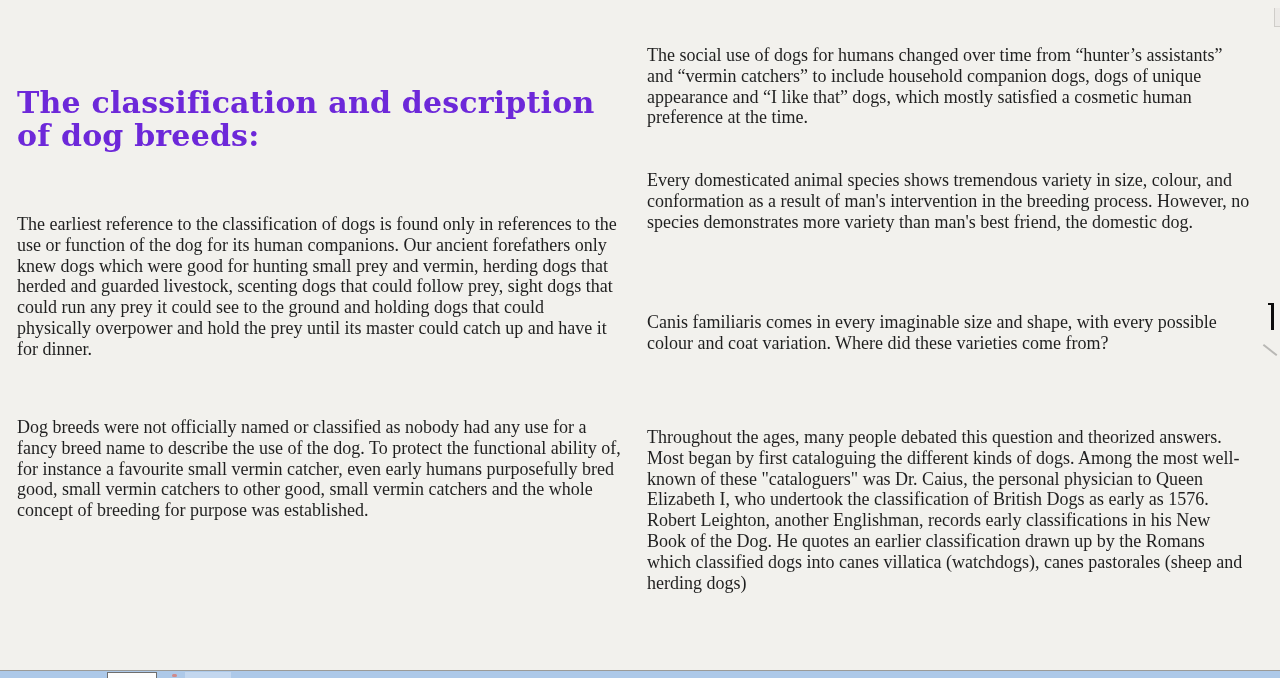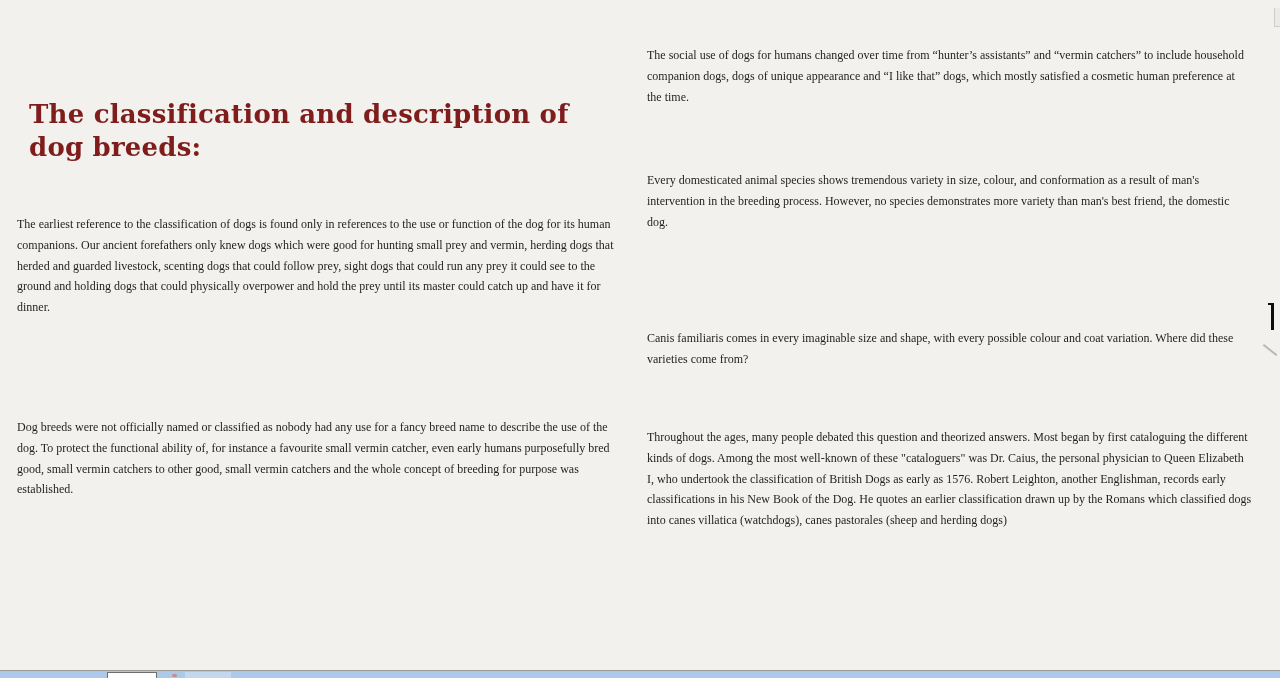--- a/index.html
+++ b/index.html
@@ -14,31 +14,31 @@
   }
   .col { position: absolute; width: 605px; }
   #left-col  { left: 17px;  top: 0; }
   #right-col { left: 647px; top: 0; }
   .doc-heading {
     position: absolute;
     left: 0;
     width: 600px;
     font-family: "DejaVu Serif", serif;
     font-weight: 700;
-    font-size: 26px;
+    font-size: 30px;
     line-height: 33px;
-    color: #7f1d1d;
+    color: #6d28d9;
     letter-spacing: 0.2px;
-    margin: 12px;
+    margin: 0;
   }
   .para {
     position: absolute;
     left: 0;
     width: 605px;
-    font-size: 12px;
+    font-size: 18px;
     line-height: 20.8px;
     margin: 0;
   }
   
   #caret {
     position: absolute;
     left: 1271px;
     top: 303px;
     width: 3px;
     height: 27px;
@@ -120,21 +120,21 @@
 
   <div id="left-col" class="col">
     <h1 class="doc-heading" style="top: 86px;">The classification and description of dog breeds:</h1>
     <p class="para" style="top: 214px;">The earliest reference to the classification of dogs is found only in references to the use or function of the dog for its human companions. Our ancient forefathers only knew dogs which were good for hunting small prey and vermin, herding dogs that herded and guarded livestock, scenting dogs that could follow prey, sight dogs that could run any prey it could see to the ground and holding dogs that could physically overpower and hold the prey until its master could catch up and have it for dinner.</p>
     <p class="para" style="top: 417px;">Dog breeds were not officially named or classified as nobody had any use for a fancy breed name to describe the use of the dog. To protect the functional ability of, for instance a favourite small vermin catcher, even early humans purposefully bred good, small vermin catchers to other good, small vermin catchers and the whole concept of breeding for purpose was established.</p>
   </div>
 
   <div id="right-col" class="col">
     <p class="para" style="top: 45px;">The social use of dogs for humans changed over time from “hunter’s assistants” and “vermin catchers” to include household companion dogs, dogs of unique appearance and “I like that” dogs, which mostly satisfied a cosmetic human preference at the time.</p>
     <p class="para" style="top: 170px;">Every domesticated animal species shows tremendous variety in size, colour, and conformation as a result of man's intervention in the breeding process. However, no species demonstrates more variety than man's best friend, the domestic dog.</p>
-    <p class="para" style="top: 328px;">Canis familiaris comes in every imaginable size and shape, with every possible colour and coat variation. Where did these varieties come from?</p>
+    <p class="para" style="top: 312px;">Canis familiaris comes in every imaginable size and shape, with every possible colour and coat variation. Where did these varieties come from?</p>
     <p class="para" style="top: 427px;">Throughout the ages, many people debated this question and theorized answers. Most began by first cataloguing the different kinds of dogs. Among the most well-known of these "cataloguers" was Dr. Caius, the personal physician to Queen Elizabeth I, who undertook the classification of British Dogs as early as 1576. Robert Leighton, another Englishman, records early classifications in his New Book of the Dog. He quotes an earlier classification drawn up by the Romans which classified dogs into canes villatica (watchdogs), canes pastorales (sheep and herding dogs)</p>
   </div>
 
   <div id="caret"></div>
   <div id="cursor-slash"></div>
   <div id="scrollbar-nub"></div>
 
   <div id="bottom-sliver">
     <div id="bottom-tab"></div>
     <div id="bottom-dot"></div>

